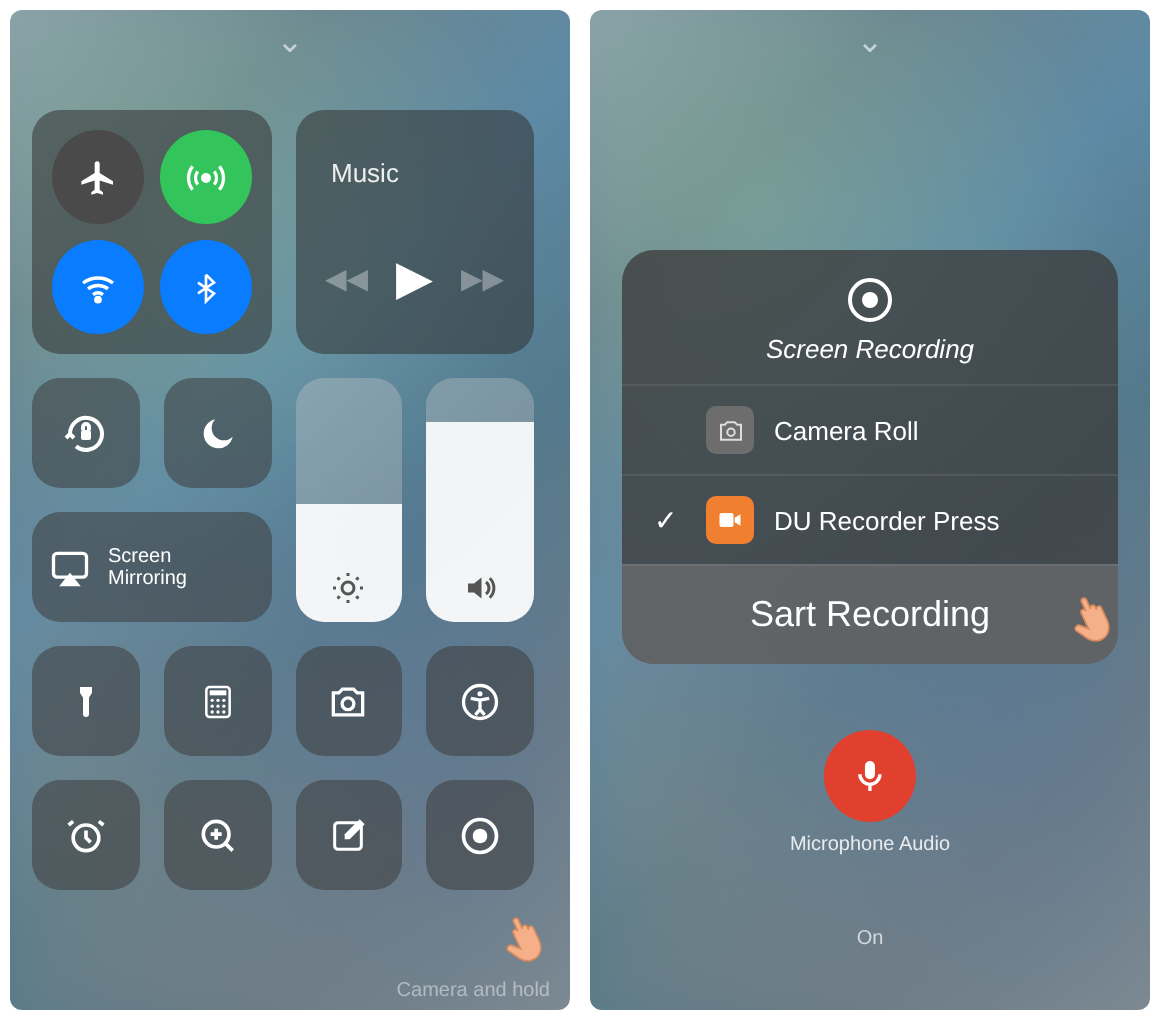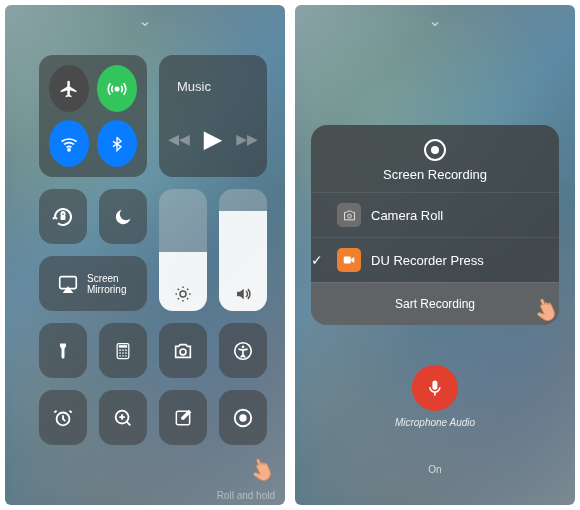--- a/index.html
+++ b/index.html
@@ -23,21 +23,21 @@
       radial-gradient(circle at 30% 20%, rgba(150,200,160,.35), transparent 40%),
       radial-gradient(circle at 70% 70%, rgba(90,120,160,.4), transparent 45%),
       radial-gradient(circle at 20% 80%, rgba(170,150,130,.3), transparent 40%);
     filter: blur(10px);
   }
   .chev {
     position:absolute; top:6px; left:50%; transform:translateX(-50%);
     color:rgba(255,255,255,.6); font-size:16px;
   }
   .grid {
-    position:absolute; top:50px; left:34px; right:18px;
+    position:absolute; top:50px; left:11px; right:18px;
     display:grid; grid-template-columns:repeat(4,1fr);
     grid-auto-rows:55px; gap:12px;
   }
   .tile {
     background:rgba(60,60,60,.55);
     border-radius:14px;
     display:flex; align-items:center; justify-content:center;
     color:#fff; font-size:20px;
     position:relative;
   }
@@ -68,21 +68,21 @@
   }
   .bright .fill{ background:rgba(255,255,255,.9); width:100%; height:48%;
     display:flex;align-items:flex-end;justify-content:center;padding-bottom:8px;color:#555;}
   .vol { grid-column:4/5; grid-row:3/5;
     background:rgba(200,200,200,.35);
     flex-direction:column; justify-content:flex-end; overflow:hidden;
   }
   .vol .fill{ background:rgba(255,255,255,.9); width:100%; height:82%;
     display:flex;align-items:flex-end;justify-content:center;padding-bottom:8px;color:#555;}
   .mirror { grid-column:1/3; grid-row:4/5;
-    justify-content:flex-start; padding-left:18px; gap:8px; font-size:10px;
+    justify-content:flex-start; padding-left:8px; gap:8px; font-size:10px;
   }
   .mirror .txt{line-height:1.1;}
   .row5a{grid-column:1/2;grid-row:5/6;}
   .row5b{grid-column:2/3;grid-row:5/6;}
   .row5c{grid-column:3/4;grid-row:5/6;}
   .row5d{grid-column:4/5;grid-row:5/6;}
   .row6a{grid-column:1/2;grid-row:6/7;}
   .row6b{grid-column:2/3;grid-row:6/7;}
   .row6c{grid-column:3/4;grid-row:6/7;}
   .row6d{grid-column:4/5;grid-row:6/7;}
@@ -99,54 +99,55 @@
   
   .sheet{
     position:absolute; left:16px; right:16px; top:120px;
     background:rgba(60,60,60,.78);
     border-radius:16px; overflow:hidden;
     color:#fff;
   }
   .sheet .hdr{
     text-align:center; padding:14px 4px 10px;
     font-size:13px;
+    font-style:italic;
   }
   .sheet .hdr .ring{
     width:22px;height:22px;border:2px solid #fff;border-radius:50%;
     margin:0 auto 6px; position:relative;
   }
   .sheet .hdr .ring::after{
     content:"";position:absolute;inset:5px;border-radius:50%;background:#fff;
   }
   .sheet .row{
     display:flex;align-items:center;gap:10px;
-    padding:10px 0; font-size:13px;
+    padding:10px 16px; font-size:13px;
     border-top:1px solid rgba(255,255,255,.08);
   }
   .sheet .row .ico{
     width:24px;height:24px;border-radius:5px;
     display:flex;align-items:center;justify-content:center;font-size:13px;
   }
   .sheet .start{
     background:rgba(120,120,120,.55);
-    text-align:center; padding:14px 12px; font-size:12px;
+    text-align:center; padding:14px 12px; font-size:18px;
     border-top:1px solid rgba(255,255,255,.08);
     position:relative;
   }
   .micbtn{
     position:absolute; left:50%; transform:translateX(-50%);
     top:360px; text-align:center; color:#fff;
   }
   .micbtn .circ{
     width:46px;height:46px;border-radius:50%;
     background:#e2402f; margin:0 auto 6px;
     display:flex;align-items:center;justify-content:center;
     color:#fff; font-size:20px;
   }
-  .micbtn .t1{font-size:10px;opacity:.85;font-style:italic;}
+  .micbtn .t1{font-size:10px;opacity:.85;}
   .micbtn .t2{font-size:10px;opacity:.7;margin-top:36px;}
   .check{color:#fff;font-size:14px;width:16px;}
 </style>
 </head>
 <body>
 
 <div class="phone">
   <div class="chev">⌄</div>
   <div class="grid">
 
@@ -275,21 +276,21 @@
           <path d="M19 2l3 3-9 9H10v-3l9-9z" fill="#fff" stroke="none"></path>
         </svg>
     </div>
     <div class="tile row6d rec">
       <svg viewBox="0 0 24 24" width="22" height="22">
           <circle cx="12" cy="12" r="9" fill="none" stroke="#fff" stroke-width="2"></circle>
           <circle cx="12" cy="12" r="4" fill="#fff"></circle>
         </svg>
     </div>
   </div>
-  <div class="hint">Roll and hold</div>
+  <div class="hint">Camera and hold</div>
   <div class="hand" style="bottom:22px;right:6px;">
     <svg viewBox="0 0 40 40">
         <path fill="#f5b08a" stroke="#d68b5e" stroke-width="1" d="M14 18c0-2 3-2 3 0v-6c0-2 3-2 3 0v6c0-2 3-2 3 0v2c0-2 3-2 3 0v8c0 5-3 9-8 9-3 0-5-1-7-4l-4-7c-1-2 2-3 3-2l4 4V18z"></path>
       </svg>
   </div>
 </div>
 
 <div class="phone">
   <div class="chev">⌄</div>
 

